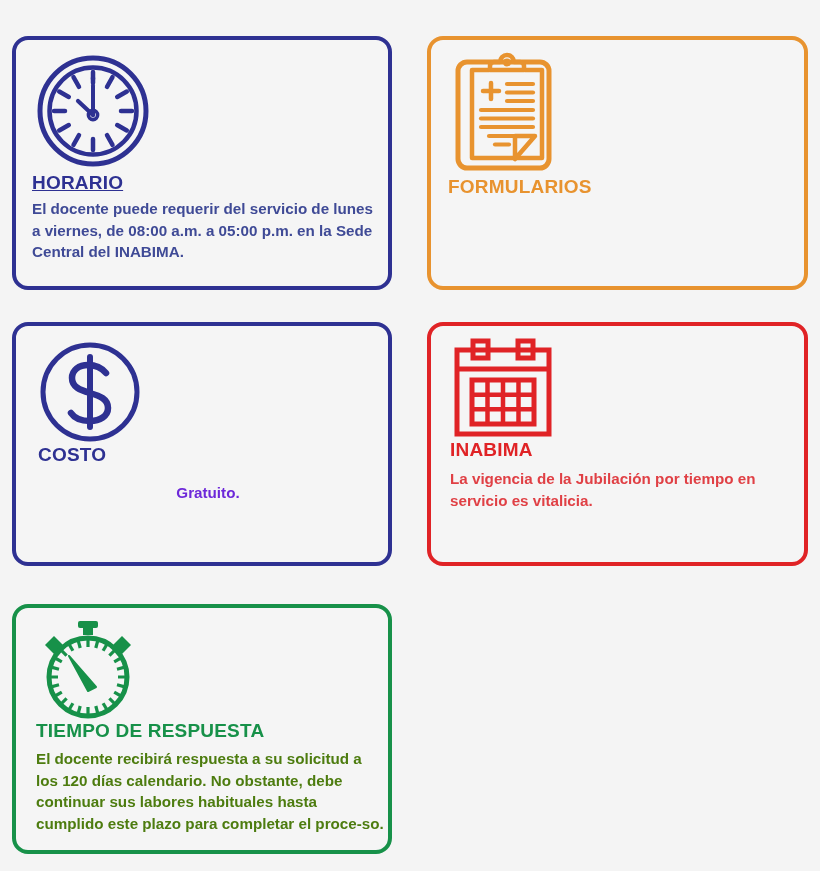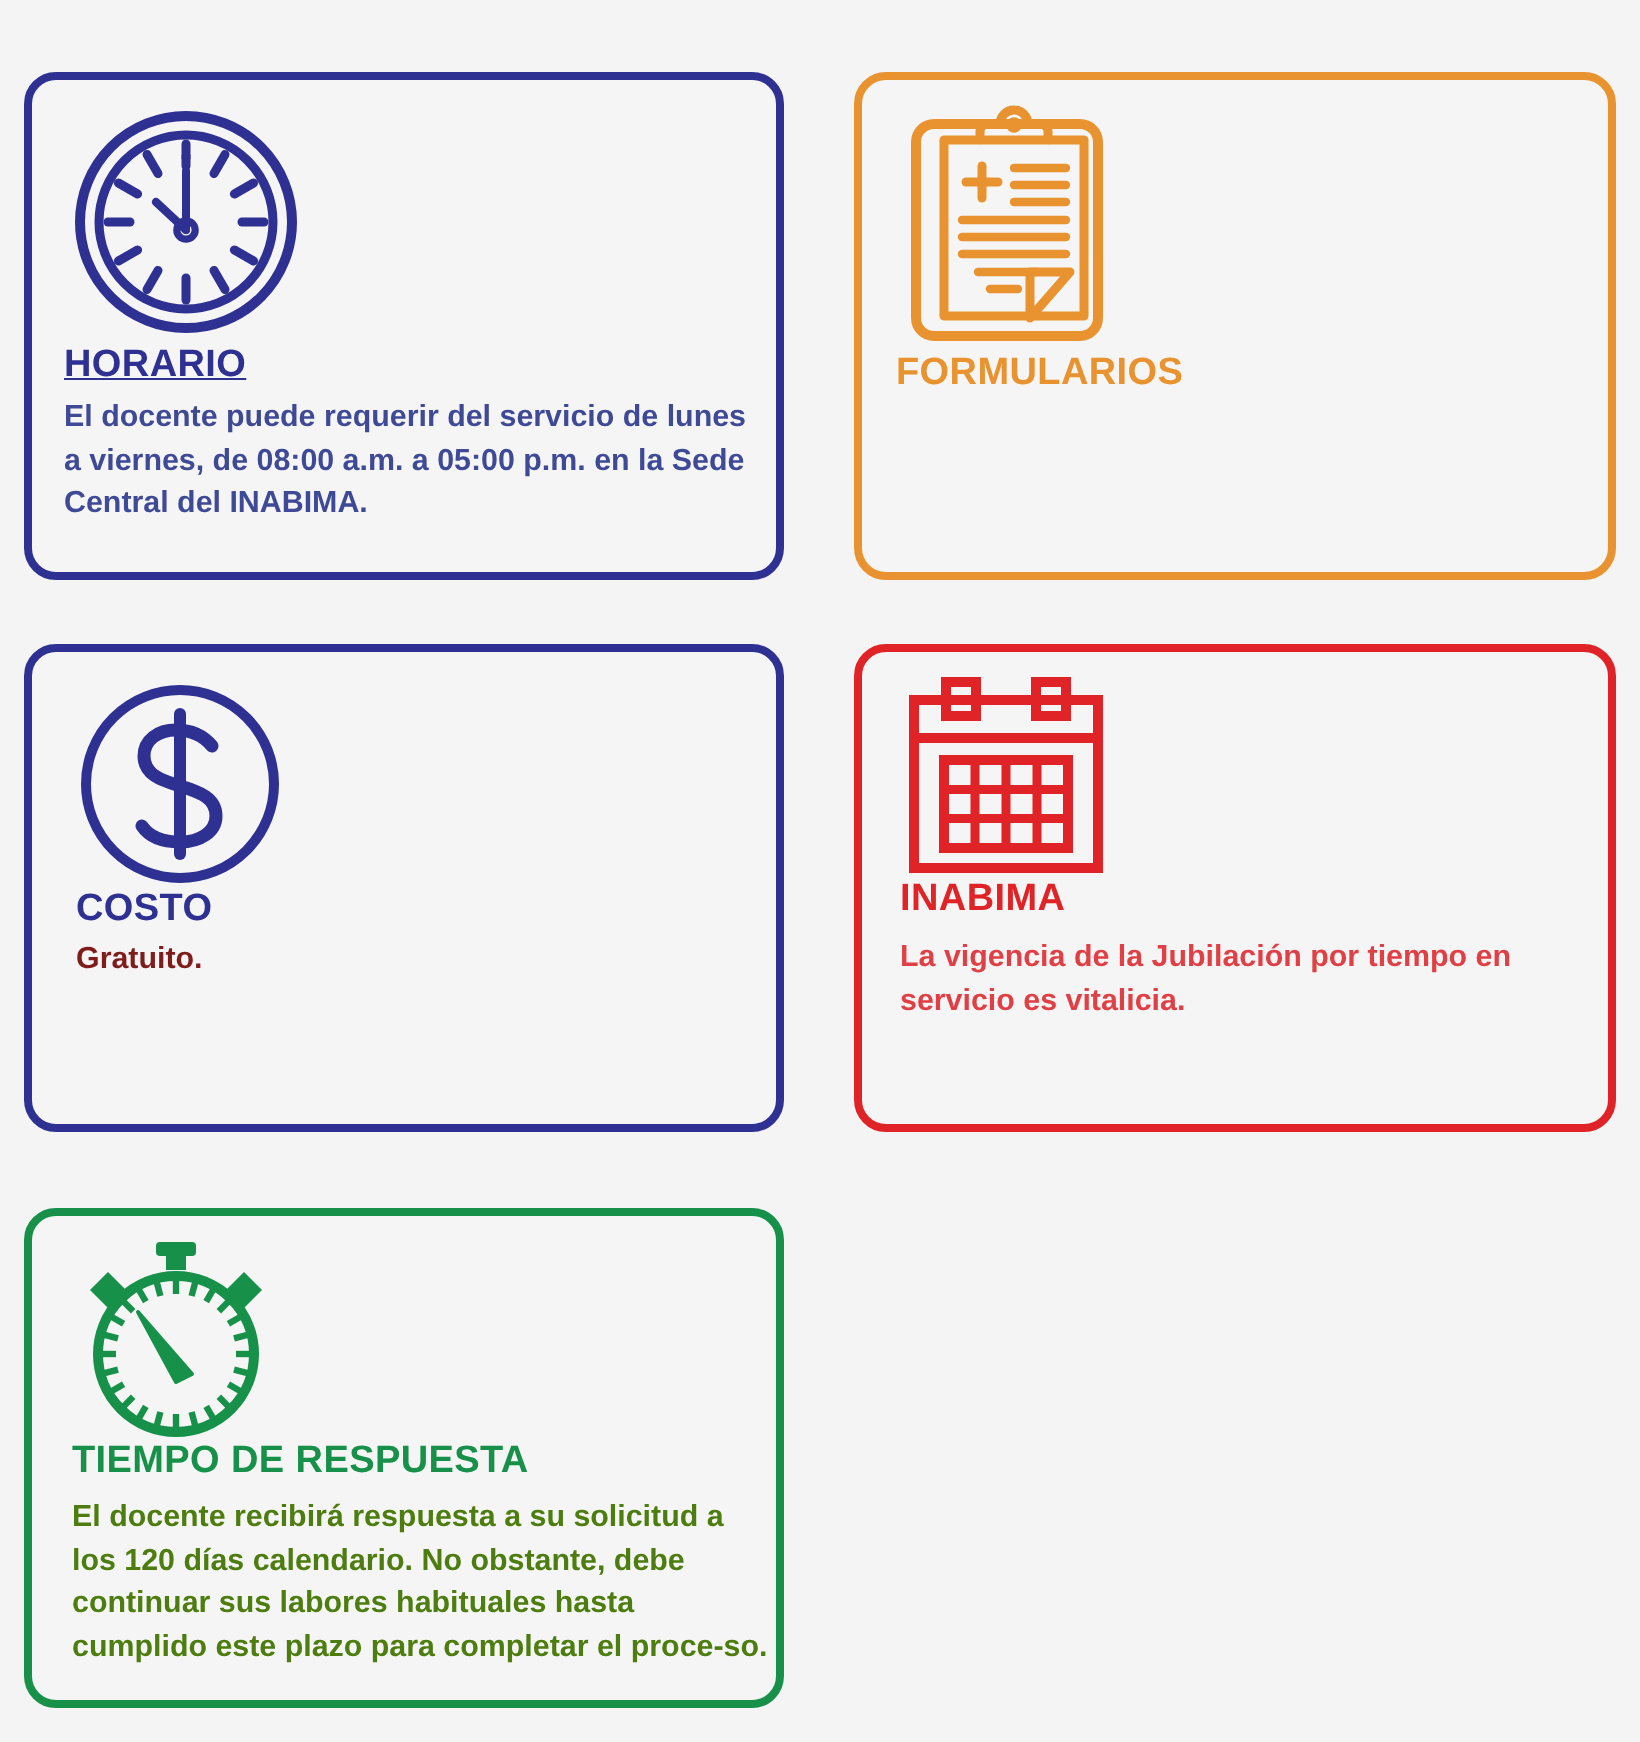--- a/index.html
+++ b/index.html
@@ -67,21 +67,21 @@
   .card-horario .card-body  { left: 16px; top: 158px; width: 352px; font-size: 15.2px; line-height: 21.5px; color: #3f4a96; }
 
   
   .card-formularios { border-color: #e8932f; }
   .card-formularios .card-title { left: 17px; top: 136px; font-size: 19px; color: #e8932f; }
   .card-formularios .card-body  { left: 17px; top: 162px; width: 352px; font-size: 15.2px; line-height: 21px; color: #eda552; }
 
   
   .card-costo { border-color: #2e3192; }
   .card-costo .card-title { left: 22px; top: 118px; font-size: 19px; color: #2e3192; }
-  .card-costo .card-body  { left: 22px; top: 143px; width: 340px; font-size: 15.2px; line-height: 21.5px; color: #7f1d1d; }
+  .card-costo .card-body  { left: 22px; top: 156px; width: 340px; font-size: 15.2px; line-height: 21.5px; color: #6d28d9; text-align: center; }
 
   
   .card-vigencia { border-color: #e02326; }
   .card-vigencia .card-title { left: 19px; top: 113px; font-size: 19px; color: #e02326; }
   .card-vigencia .card-body  { left: 19px; top: 142px; width: 350px; font-size: 15.2px; line-height: 21.5px; color: #e04045; }
 
   
   .card-tiempo { border-color: #179149; }
   .card-tiempo .card-title { left: 20px; top: 112px; font-size: 19px; color: #179149; }
   .card-tiempo .card-body  { left: 20px; top: 140px; width: 348px; font-size: 15.2px; line-height: 21.5px; color: #4d7c0f; }

